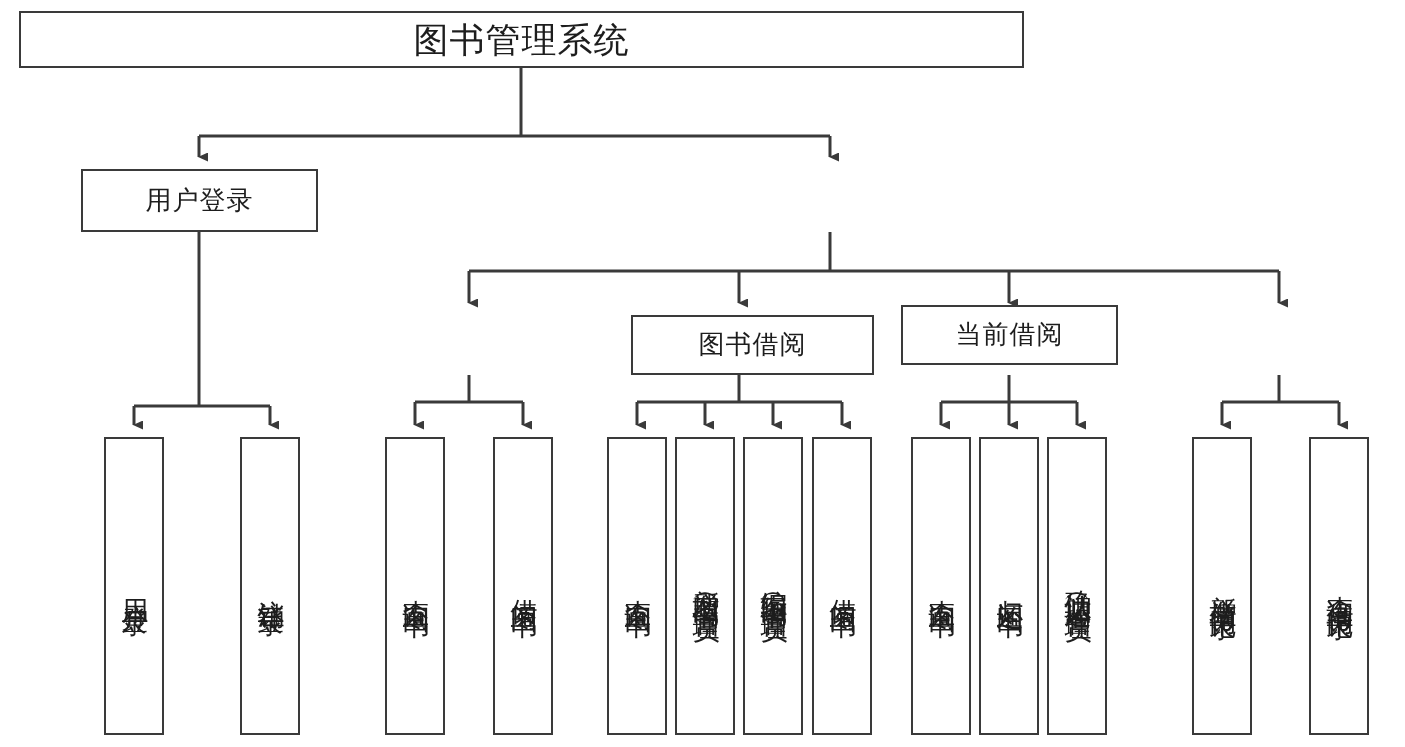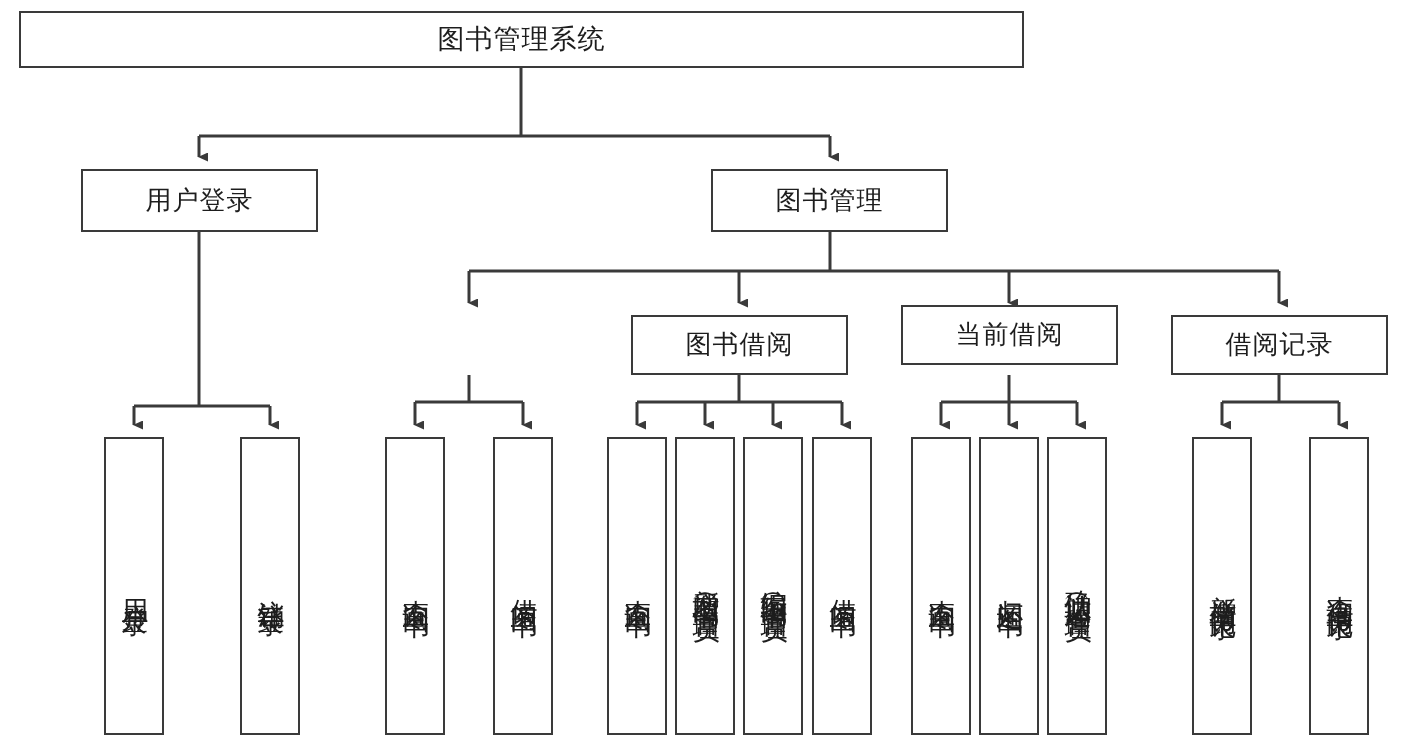--- a/index.html
+++ b/index.html
@@ -48,21 +48,21 @@
     letter-spacing: 4px;
     padding: 8px 0;
   }
   .node.vert .vlabel {
     writing-mode: vertical-rl;
     text-orientation: upright;
     white-space: nowrap;
     display: block;
   }
   .node.root {
-    font-size: 27px;
+    font-size: 35px;
   }
   #watermark {
     position: absolute;
     right: 10px;
     bottom: 6px;
     font-size: 17px;
     color: #b9b9b9;
     letter-spacing: 0.5px;
     z-index: 5;
     white-space: nowrap;
@@ -123,32 +123,26 @@
     </g>
   </svg>
 
   <div class="node horiz root" style="left:19px; top:11px; width:1005px; height:57px;">
     <span>图书管理系统</span>
   </div>
 
   <div class="node horiz" style="left:81px; top:169px; width:237px; height:63px;">
     <span>用户登录</span>
   </div>
-  <div class="node horiz" style="left:711px; top:169px; width:237px; height:63px;">
-    <span>图书管理</span>
-  </div>
 
-  <div class="node horiz" style="left:631px; top:315px; width:217px; height:60px;">
+  <div class="node horiz" style="left:631px; top:315px; width:243px; height:60px;">
     <span>图书借阅</span>
   </div>
   <div class="node horiz" style="left:901px; top:305px; width:217px; height:60px;">
     <span>当前借阅</span>
-  </div>
-  <div class="node horiz" style="left:1171px; top:315px; width:217px; height:60px;">
-    <span>借阅记录</span>
   </div>
 
   <div class="node vert" style="left:104px; top:437px; width:60px; height:298px;">
     <span class="vlabel">用户登录</span>
   </div>
   <div class="node vert" style="left:240px; top:437px; width:60px; height:298px;">
     <span class="vlabel">注销登录</span>
   </div>
 
   <div class="node vert" style="left:385px; top:437px; width:60px; height:298px;">

